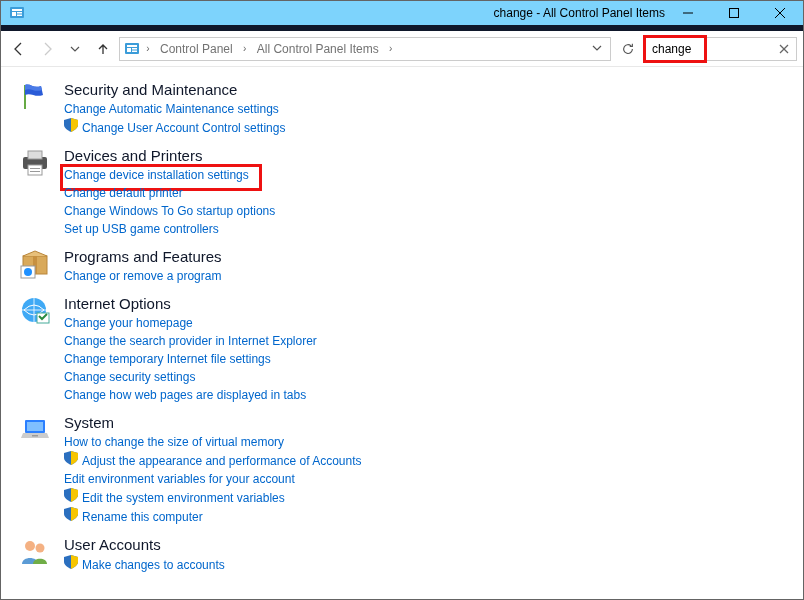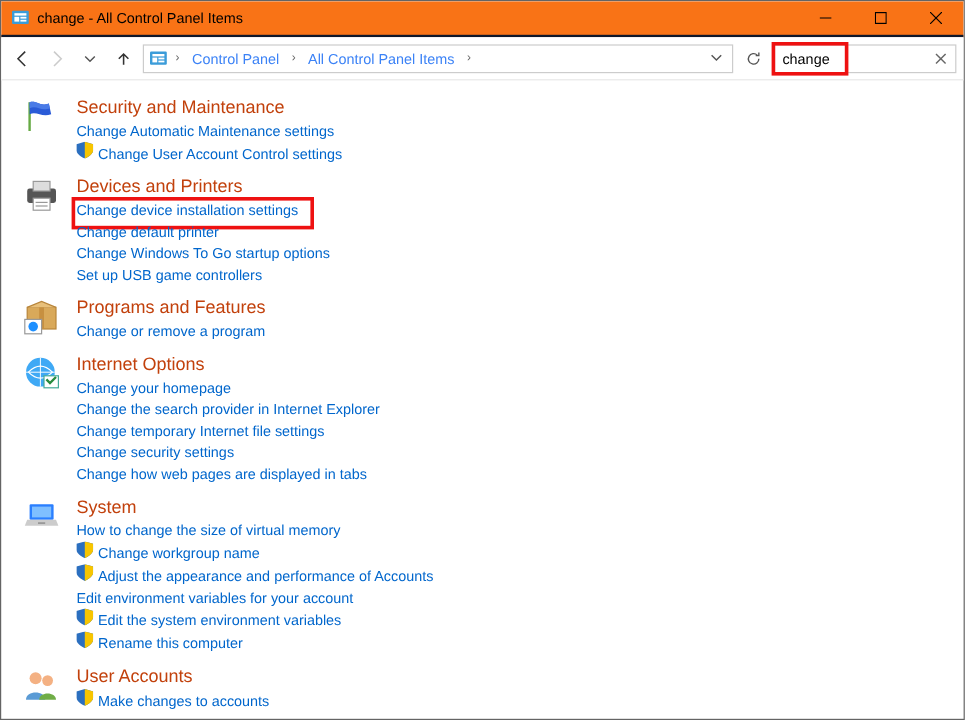--- a/index.html
+++ b/index.html
@@ -13,22 +13,23 @@
     border: 1px solid #646464;
     overflow: hidden;
     position: relative;
   }
   
   .titlebar {
     height: 30px;
     display: flex;
     align-items: center;
     padding-left: 8px;
-    border-bottom: 2px solid #0f172a;
-    background: #f97316;
+    border-bottom: 6px solid #0f172a;
+    background: #7dd3fc;
+    text-align: right;
   }
   .titlebar .app-icon {
     width: 16px; height: 16px;
     margin-right: 6px;
     display: flex; align-items: center; justify-content: center;
   }
   .titlebar .title {
     flex: 1;
     font-size: 12px;
     color: #000;
@@ -65,21 +66,21 @@
     height: 24px;
     border: 1px solid #ccc;
     display: flex;
     align-items: center;
     padding: 0 4px;
     gap: 2px;
     min-width: 0;
   }
   .addr-box .crumb {
     padding: 0 4px;
-    color: #3b82f6;
+    color: #737373;
     white-space: nowrap;
   }
   .sep {
     width: 12px; text-align: center;
     color: #666;
     font-size: 10px;
   }
   .addr-box .dropdown {
     margin-left: auto;
     width: 18px; text-align: center;
@@ -140,21 +141,21 @@
     flex: 0 0 34px;
     padding-top: 0px;
     display: flex; justify-content: center;
   }
   .cat-icon svg { width: 32px; height: 32px; }
   .cat-body {
     padding-left: 12px;
     padding-top: 0;
   }
   .cat-title {
-    color: #c2410c;
+    color: #0f172a;
     font-size: 15px;
     margin-bottom: 2px;
   }
   .link-row {
     display: flex;
     align-items: flex-end;
     gap: 4px;
     line-height: 18px;
     position: relative;
   }
@@ -377,26 +378,20 @@
       </div>
       <div class="cat-body">
         <div class="cat-title">System</div>
         <div class="link-row">
           <span class="link">How to change the size of virtual memory</span>
         </div>
         <div class="link-row">
           <span><svg class="shield" viewBox="0 0 14 14">
               <use href="#shield-icon"></use>
             </svg></span>
-          <span class="link">Change workgroup name</span>
-        </div>
-        <div class="link-row">
-          <span><svg class="shield" viewBox="0 0 14 14">
-              <use href="#shield-icon"></use>
-            </svg></span>
           <span class="link">Adjust the appearance and performance of Accounts</span>
         </div>
         <div class="link-row">
           <span class="link">Edit environment variables for your account</span>
         </div>
         <div class="link-row">
           <span><svg class="shield" viewBox="0 0 14 14">
               <use href="#shield-icon"></use>
             </svg></span>
           <span class="link">Edit the system environment variables</span>

